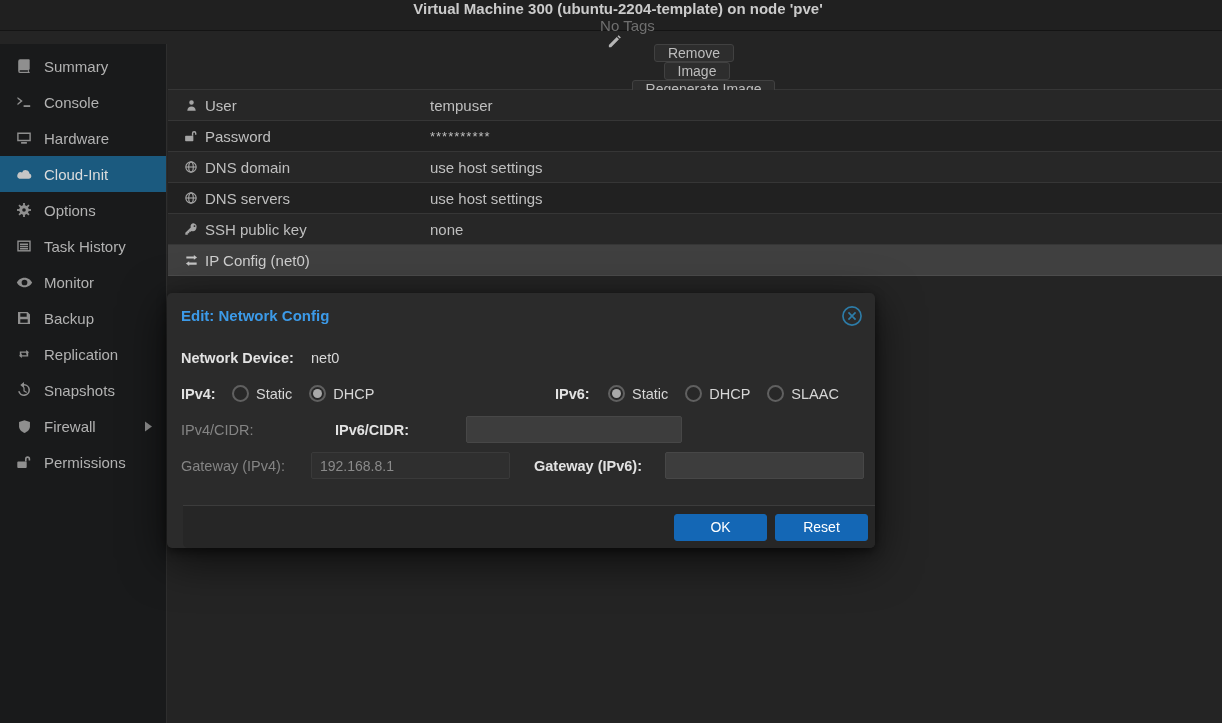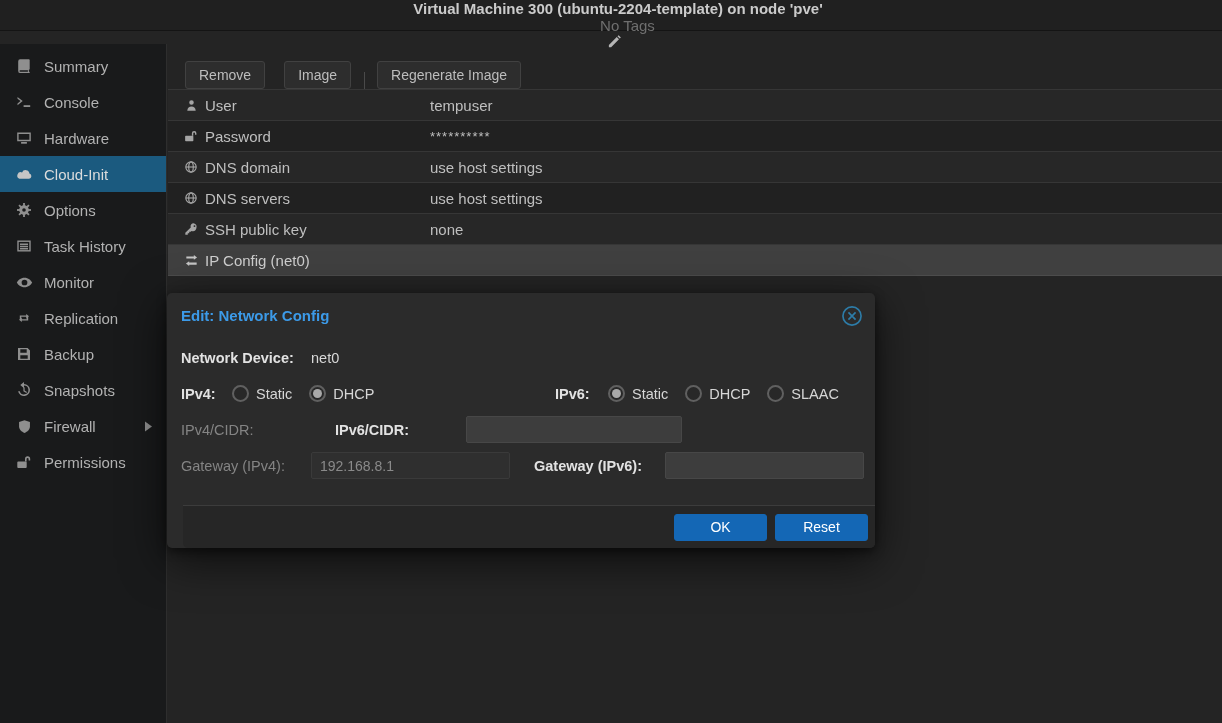--- a/index.html
+++ b/index.html
@@ -30,21 +30,21 @@
     height:36px; display:flex; align-items:center; padding-left:14px;
     color:#b2b2b2; font-size:15px; cursor:pointer;
   }
   .sidebar-item .nav-icon { width:20px; margin-right:10px; color:#8f8f8f; display:flex; justify-content:center; }
   .sidebar-item.selected { background:#1b5a7f; color:#dcdcdc; }
   .sidebar-item.selected .nav-icon { color:#c5c5c5; }
   .submenu-arrow { margin-left:auto; margin-right:13px; color:#8f8f8f; display:flex; }
 
   
   .content { position:absolute; left:168px; top:44px; right:0; bottom:0; background:#242424; }
-  .toolbar { height:46px; display:flex; align-items:flex-end; padding-left:17px; border-bottom:1px solid #363636; }
+  .toolbar { height:46px; display:flex; align-items:center; padding-left:17px; border-bottom:1px solid #363636;flex-direction:column; }
   .tb-btn {
     background:#2d2d2d; border:1px solid #414141; border-radius:3px; color:#bdbdbd;
     font-size:14px; height:28px; padding:0 13px; font-family:inherit; cursor:pointer;
   }
   .tb-btn.remove { margin-right:19px; }
   .tb-btn.edit { margin-right:13px; }
   .toolbar-sep { width:1px; height:17px; background:#4a4a4a; margin-right:12px; }
 
   .crow {
     position:relative; height:31px; display:flex; align-items:center;
@@ -198,33 +198,33 @@
       <svg width="17" height="17" viewBox="0 0 16 16" fill="currentColor">
           <path fill-rule="evenodd" d="M8 3.5C4.5 3.5 1.8 6 .8 8c1 2 3.7 4.5 7.2 4.5s6.2-2.5 7.2-4.5c-1-2-3.7-4.5-7.2-4.5zm0 7.2a2.7 2.7 0 1 1 0-5.4 2.7 2.7 0 0 1 0 5.4z"></path>
         </svg>
     </span>
     <span>Monitor</span>
   </div>
 
   <div class="sidebar-item">
     <span class="nav-icon">
       <svg width="16" height="16" viewBox="0 0 16 16" fill="currentColor">
+          <path fill-rule="evenodd" d="M2 2h9.6L14 4.4V14H2zm2.3 1.3v3.4h6.4V3.3zm0 5.9v3.5h7.4V9.2z"></path>
+        </svg>
+    </span>
+    <span>Backup</span>
+  </div>
+
+  <div class="sidebar-item">
+    <span class="nav-icon">
+      <svg width="16" height="16" viewBox="0 0 16 16" fill="currentColor">
           <path d="M3.8 10V5.6h6.4V4L13 6.2 10.2 8.4V6.8H5.2V10zM12.2 6v4.4H5.8V12L3 9.8 5.8 7.6v1.6h5V6z"></path>
         </svg>
     </span>
     <span>Replication</span>
-  </div>
-
-  <div class="sidebar-item">
-    <span class="nav-icon">
-      <svg width="16" height="16" viewBox="0 0 16 16" fill="currentColor">
-          <path fill-rule="evenodd" d="M2 2h9.6L14 4.4V14H2zm2.3 1.3v3.4h6.4V3.3zm0 5.9v3.5h7.4V9.2z"></path>
-        </svg>
-    </span>
-    <span>Backup</span>
   </div>
 
   <div class="sidebar-item">
     <span class="nav-icon">
       <svg width="16" height="16" viewBox="0 0 16 16" fill="currentColor">
           <path d="M8 2a6 6 0 1 1-5.9 7.2h1.7A4.4 4.4 0 1 0 8 3.6v2.6L4.3 3.1 8 0z"></path>
           <path d="M7.4 5.2h1.2v3.3l2.4 1.4-.6 1.1-3-1.8z"></path>
         </svg>
     </span>
     <span>Snapshots</span>

